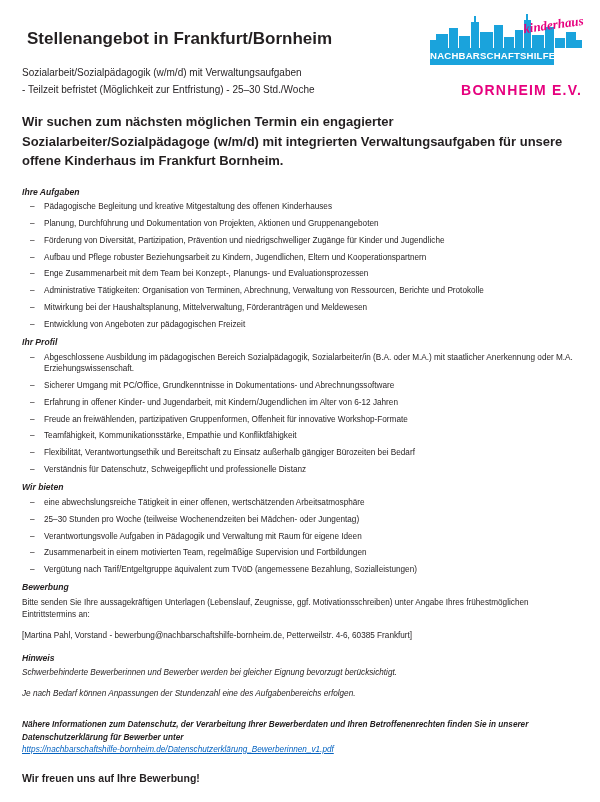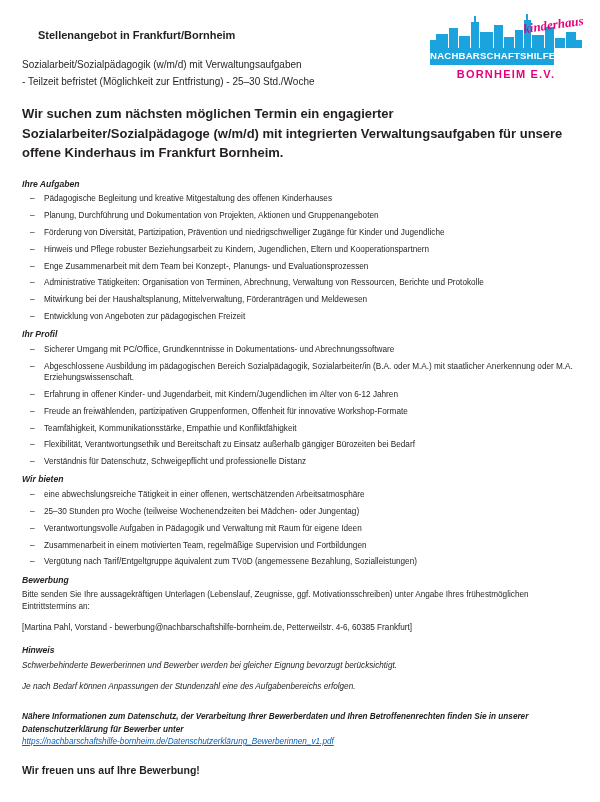--- a/index.html
+++ b/index.html
@@ -45,42 +45,42 @@
     font-size: 9.6px;
     letter-spacing: 0.2px;
     text-align: center;
     padding: 2px 0 2px 0;
     width: 124px;
     box-sizing: border-box;
   }
   .logo-sub {
     color: #e6007e;
     font-weight: bold;
-    font-size: 11px;
+    font-size: 14px;
     letter-spacing: 1.2px;
-    text-align: center;
-    padding-top: 2px;
+    text-align: right;
+    padding-top: 16px;
   }
   .logo-badge {
     position: absolute;
     right: -2px;
     top: 2px;
     color: #e6007e;
     font-weight: bold;
     font-size: 13px;
     font-style: italic;
     transform: rotate(-8deg);
     font-family: "Liberation Serif", serif;
   }
 
   
   h1.doc-title {
-    font-size: 11px;
-    font-weight: bold;
-    margin: 0 0 16px 16px;
+    font-size: 17px;
+    font-weight: bold;
+    margin: 0 0 16px 5px;
     line-height: 1.3;
   }
   .subtitle {
     font-size: 10px;
     margin: 0 0 3px 0;
     line-height: 1.35;
   }
   .subtitle2 {
     font-size: 10px;
     margin: 0 0 16px 0;
@@ -185,32 +185,32 @@
   <div class="subtitle2">- Teilzeit befristet (Möglichkeit zur Entfristung) - 25–30 Std./Woche</div>
 
   <div class="intro">Wir suchen zum nächsten möglichen Termin ein engagierter Sozialarbeiter/Sozialpädagoge (w/m/d) mit integrierten Verwaltungsaufgaben für unsere offene Kinderhaus im Frankfurt Bornheim.</div>
 
   
   <div class="section-head">Ihre Aufgaben</div>
   <ul class="bullets">
     <li>Pädagogische Begleitung und kreative Mitgestaltung des offenen Kinderhauses</li>
     <li>Planung, Durchführung und Dokumentation von Projekten, Aktionen und Gruppenangeboten</li>
     <li>Förderung von Diversität, Partizipation, Prävention und niedrigschwelliger Zugänge für Kinder und Jugendliche</li>
-    <li>Hinweis und Pflege robuster Beziehungsarbeit zu Kindern, Jugendlichen, Eltern und Kooperationspartnern</li>
+    <li>Aufbau und Pflege robuster Beziehungsarbeit zu Kindern, Jugendlichen, Eltern und Kooperationspartnern</li>
     <li>Enge Zusammenarbeit mit dem Team bei Konzept-, Planungs- und Evaluationsprozessen</li>
     <li>Administrative Tätigkeiten: Organisation von Terminen, Abrechnung, Verwaltung von Ressourcen, Berichte und Protokolle</li>
     <li>Mitwirkung bei der Haushaltsplanung, Mittelverwaltung, Förderanträgen und Meldewesen</li>
     <li>Entwicklung von Angeboten zur pädagogischen Freizeit</li>
   </ul>
 
   
   <div class="section-head">Ihr Profil</div>
   <ul class="bullets">
+    <li>Abgeschlossene Ausbildung im pädagogischen Bereich Sozialpädagogik, Sozialarbeiter/in (B.A. oder M.A.) mit staatlicher Anerkennung oder M.A. Erziehungswissenschaft.</li>
     <li>Sicherer Umgang mit PC/Office, Grundkenntnisse in Dokumentations- und Abrechnungssoftware</li>
-    <li>Abgeschlossene Ausbildung im pädagogischen Bereich Sozialpädagogik, Sozialarbeiter/in (B.A. oder M.A.) mit staatlicher Anerkennung oder M.A. Erziehungswissenschaft.</li>
     <li>Erfahrung in offener Kinder- und Jugendarbeit, mit Kindern/Jugendlichen im Alter von 6-12 Jahren</li>
     <li>Freude an freiwählenden, partizipativen Gruppenformen, Offenheit für innovative Workshop-Formate</li>
     <li>Teamfähigkeit, Kommunikationsstärke, Empathie und Konfliktfähigkeit</li>
     <li>Flexibilität, Verantwortungsethik und Bereitschaft zu Einsatz außerhalb gängiger Bürozeiten bei Bedarf</li>
     <li>Verständnis für Datenschutz, Schweigepflicht und professionelle Distanz</li>
   </ul>
 
   
   <div class="section-head">Wir bieten</div>
   <ul class="bullets">

